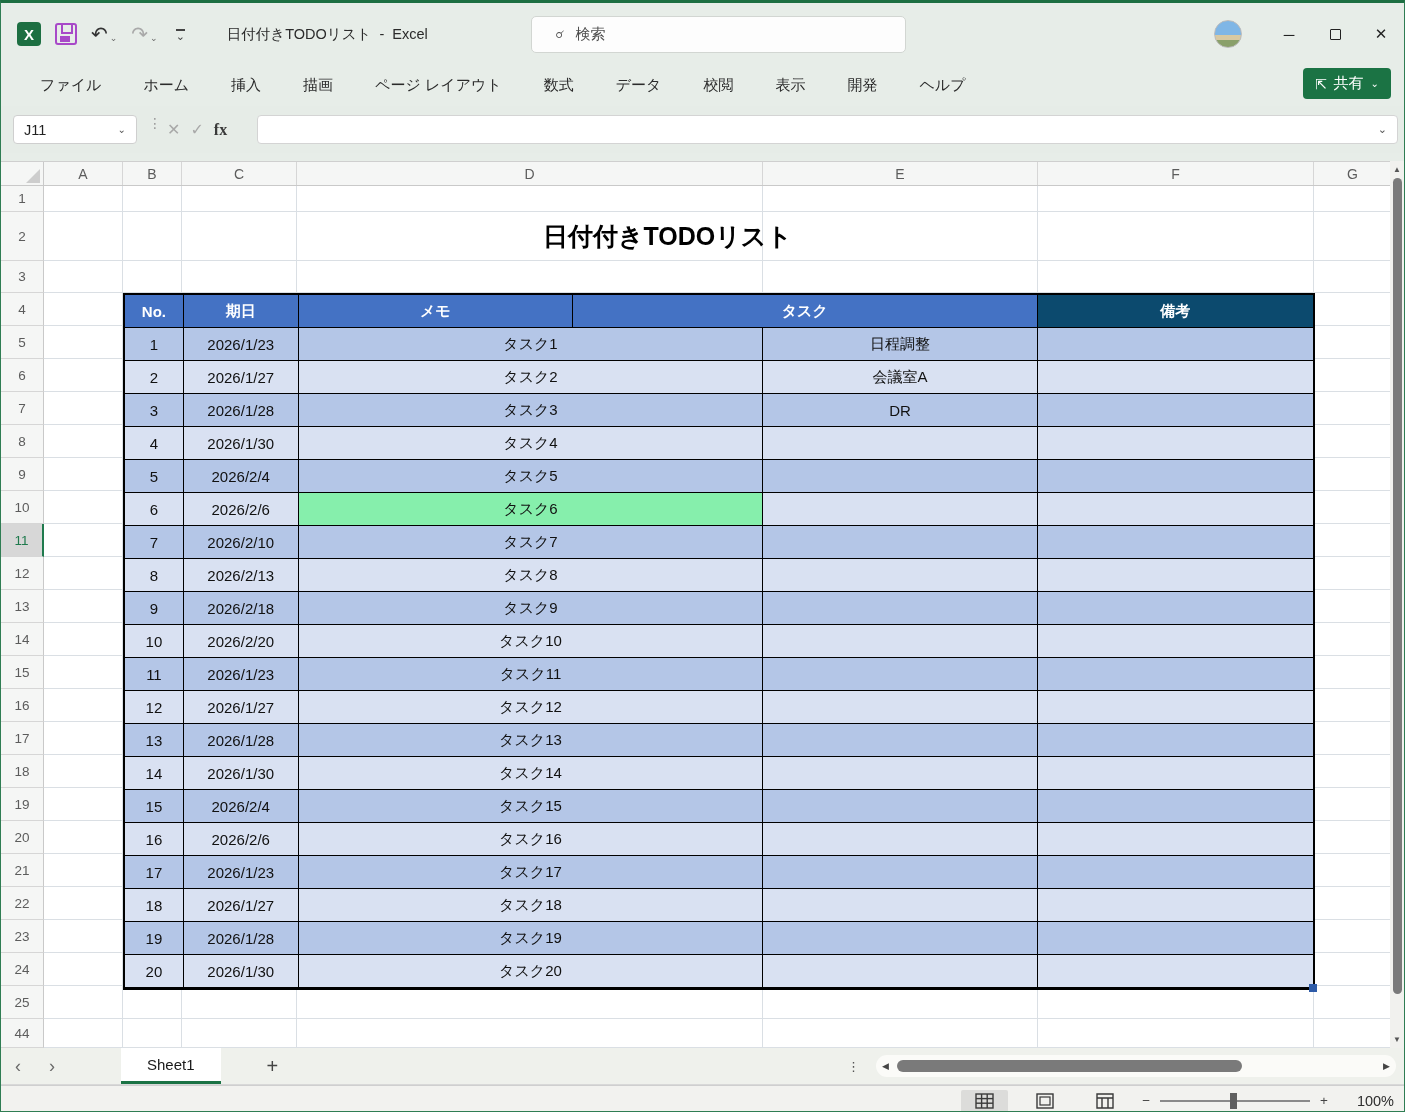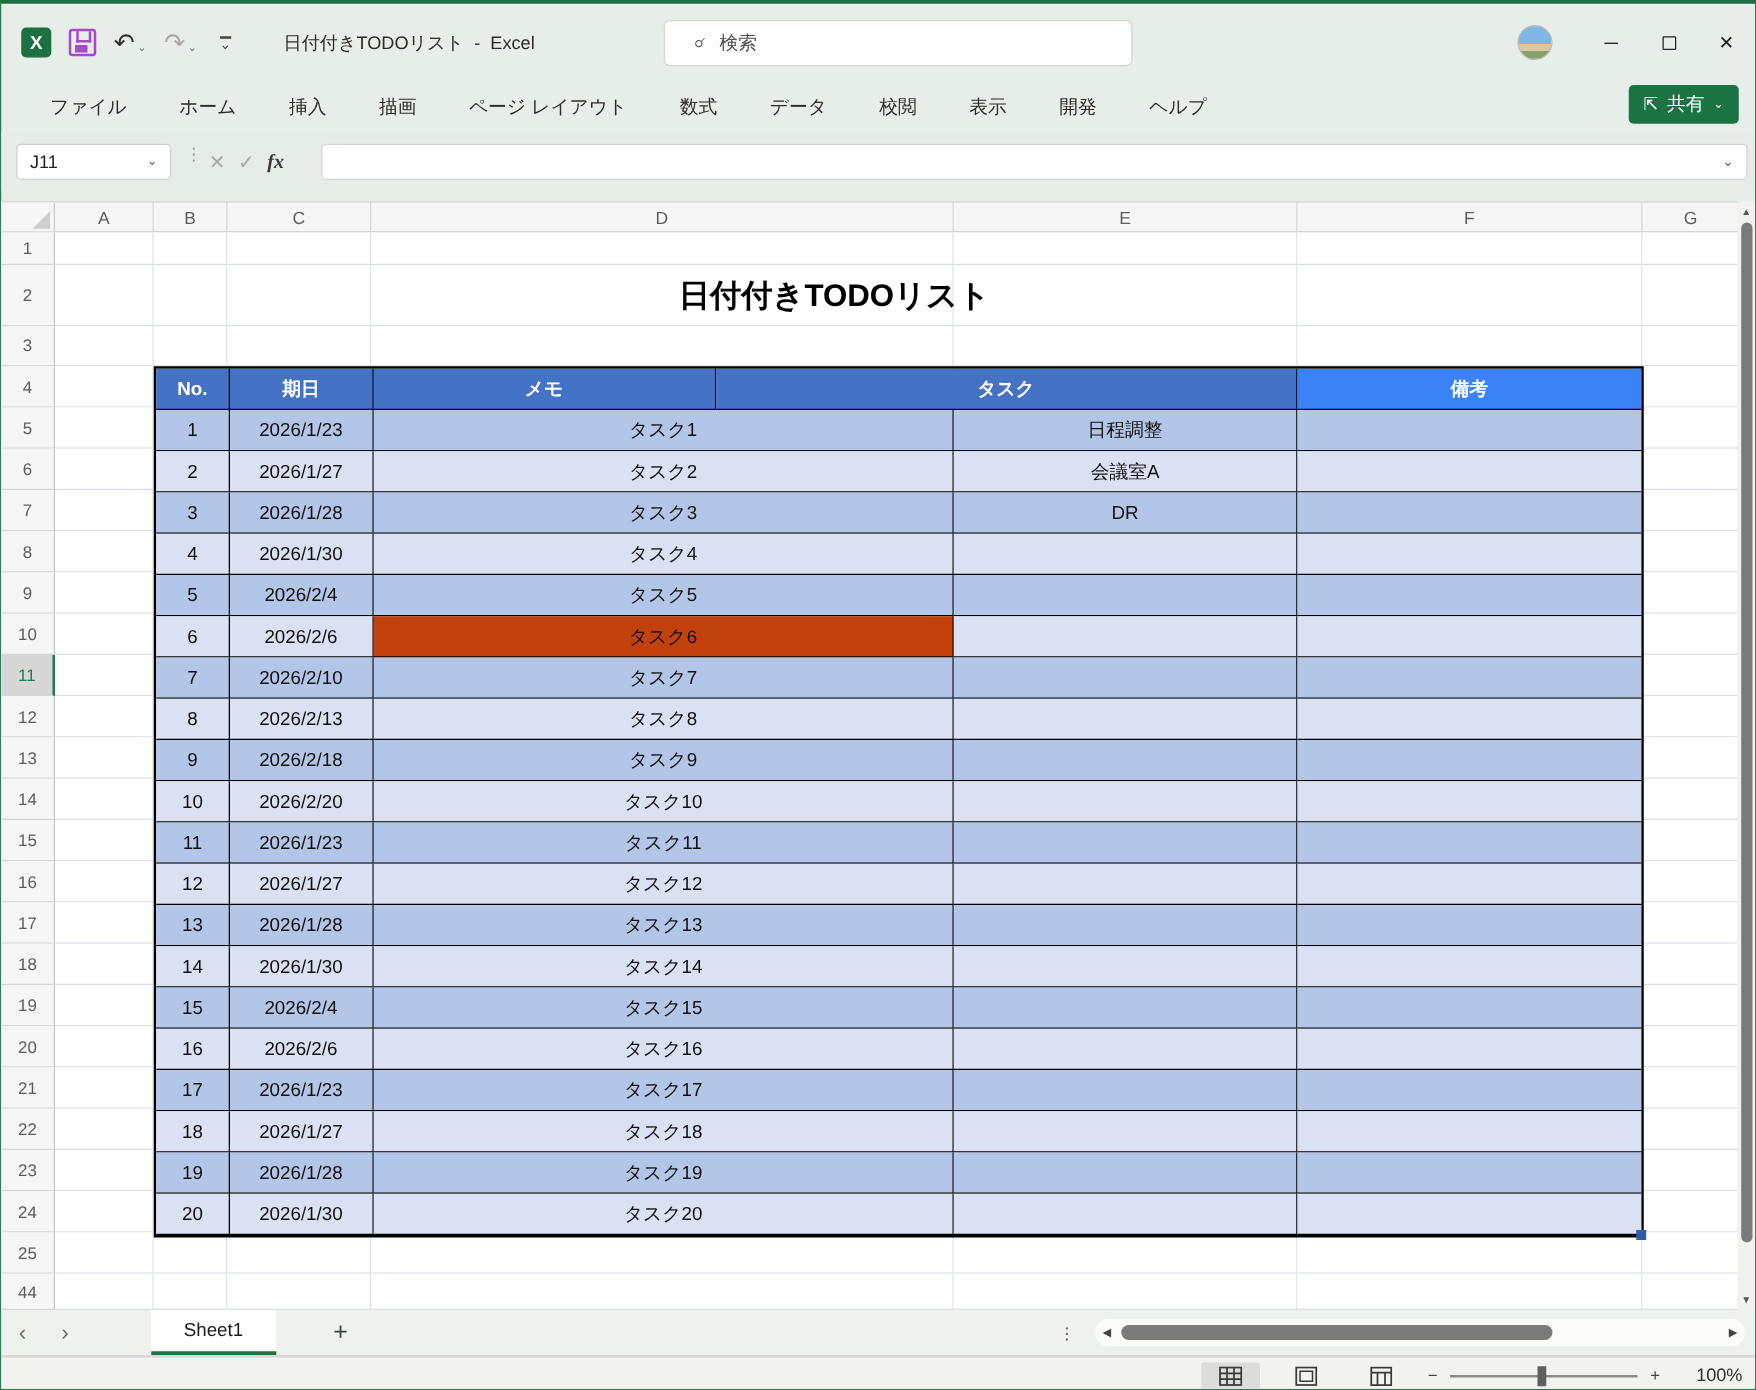--- a/index.html
+++ b/index.html
@@ -45,21 +45,21 @@
   
   #formulabar { position:absolute; left:0; top:103px; width:100%; height:47px; background:#e6ece7;
                 display:flex; align-items:center; }
   #name-box { position:absolute; left:12px; top:9px; width:124px; height:29px; background:#fff;
               border:1px solid #cfcfcf; border-radius:4px; display:flex; align-items:center;
               padding:0 10px; font-size:14.5px; color:#222; }
   #name-box .chev { margin-left:auto; font-size:10px; color:#555; }
   .fbar-dots { position:absolute; left:147px; top:14px; color:#9a9a9a; font-size:14px; letter-spacing:0; line-height:6px; }
   .fbar-btns { position:absolute; left:166px; top:9px; display:flex; align-items:center; gap:10px; height:29px; }
   .fbtn { color:#a8a8a8; font-size:16px; }
-  .fbtn.fx { color:#3a3a3a; font-style:italic; font-weight:bold; font-family:"Liberation Serif","DejaVu Serif",serif; font-size:16px; }
+  .fbtn.fx { color:#3a3a3a; font-weight:bold; font-family:"Liberation Serif","DejaVu Serif",serif; font-size:16px; }
   #formula-input { position:absolute; left:256px; top:9px; right:6px; height:29px; background:#fff;
                    border:1px solid #d4d4d4; border-radius:4px; display:flex; align-items:center;
                    padding:0 10px; font-size:14px; color:#222; }
   #formula-input .chev { margin-left:auto; font-size:11px; color:#555; }
 
   
   #sheet { position:absolute; left:0; top:158px; width:1391px; height:887px; background:#fff; }
   #colheaders { display:flex; height:25px; background:#f5f6f5; border-top:1px solid #cfcfcf; border-bottom:1px solid #c9c9c9; }
   .corner { width:43px; height:100%; border-right:1px solid #c9c9c9; position:relative; background:#f5f6f5; }
   .corner:after { content:""; position:absolute; right:3px; bottom:2px; border-left:14px solid transparent; border-bottom:14px solid #cdcdcd; }
@@ -470,21 +470,21 @@
           <div class="gcell" style="width: 78px;"></div>
         </div>
         <div id="sheet-title">日付付きTODOリスト</div>
         <div id="todo-table">
 
       <div class="trow thead">
             <div class="tcell" style="width: 59px; background: rgb(68, 114, 196);">No.</div>
             <div class="tcell" style="width: 115px; background: rgb(68, 114, 196);">期日</div>
             <div class="tcell" style="width: 275px; background: rgb(68, 114, 196);">メモ</div>
             <div class="tcell" style="width: 466px; background: rgb(68, 114, 196);">タスク</div>
-            <div class="tcell" style="width: 276px; background: #3b82f6;">備考</div>
+            <div class="tcell" style="width: 276px; background: #0c4a6e;">備考</div>
           </div>
           <div class="trow">
             <div class="tcell" style="width: 59px; background: rgb(180, 198, 231);">1</div>
             <div class="tcell" style="width: 115px; background: rgb(180, 198, 231);">2026/1/23</div>
             <div class="tcell" style="width: 466px; background: rgb(180, 198, 231);">タスク1</div>
             <div class="tcell" style="width: 275px; background: rgb(180, 198, 231);">日程調整</div>
             <div class="tcell" style="width: 276px; background: rgb(180, 198, 231);"></div>
           </div>
           <div class="trow">
             <div class="tcell" style="width: 59px; background: rgb(217, 225, 242);">2</div>
@@ -510,21 +510,21 @@
           <div class="trow">
             <div class="tcell" style="width: 59px; background: rgb(180, 198, 231);">5</div>
             <div class="tcell" style="width: 115px; background: rgb(180, 198, 231);">2026/2/4</div>
             <div class="tcell" style="width: 466px; background: rgb(180, 198, 231);">タスク5</div>
             <div class="tcell" style="width: 275px; background: rgb(180, 198, 231);"></div>
             <div class="tcell" style="width: 276px; background: rgb(180, 198, 231);"></div>
           </div>
           <div class="trow">
             <div class="tcell" style="width: 59px; background: rgb(217, 225, 242);">6</div>
             <div class="tcell" style="width: 115px; background: rgb(217, 225, 242);">2026/2/6</div>
-            <div class="tcell" style="width: 466px; background: #c2410c; font-family: Liberation Mono, monospace;">タスク6</div>
+            <div class="tcell" style="width: 466px; background: #86efac;">タスク6</div>
             <div class="tcell" style="width: 275px; background: rgb(217, 225, 242);"></div>
             <div class="tcell" style="width: 276px; background: rgb(217, 225, 242);"></div>
           </div>
           <div class="trow">
             <div class="tcell" style="width: 59px; background: rgb(180, 198, 231);">7</div>
             <div class="tcell" style="width: 115px; background: rgb(180, 198, 231);">2026/2/10</div>
             <div class="tcell" style="width: 466px; background: rgb(180, 198, 231);">タスク7</div>
             <div class="tcell" style="width: 275px; background: rgb(180, 198, 231);"></div>
             <div class="tcell" style="width: 276px; background: rgb(180, 198, 231);"></div>
           </div>

